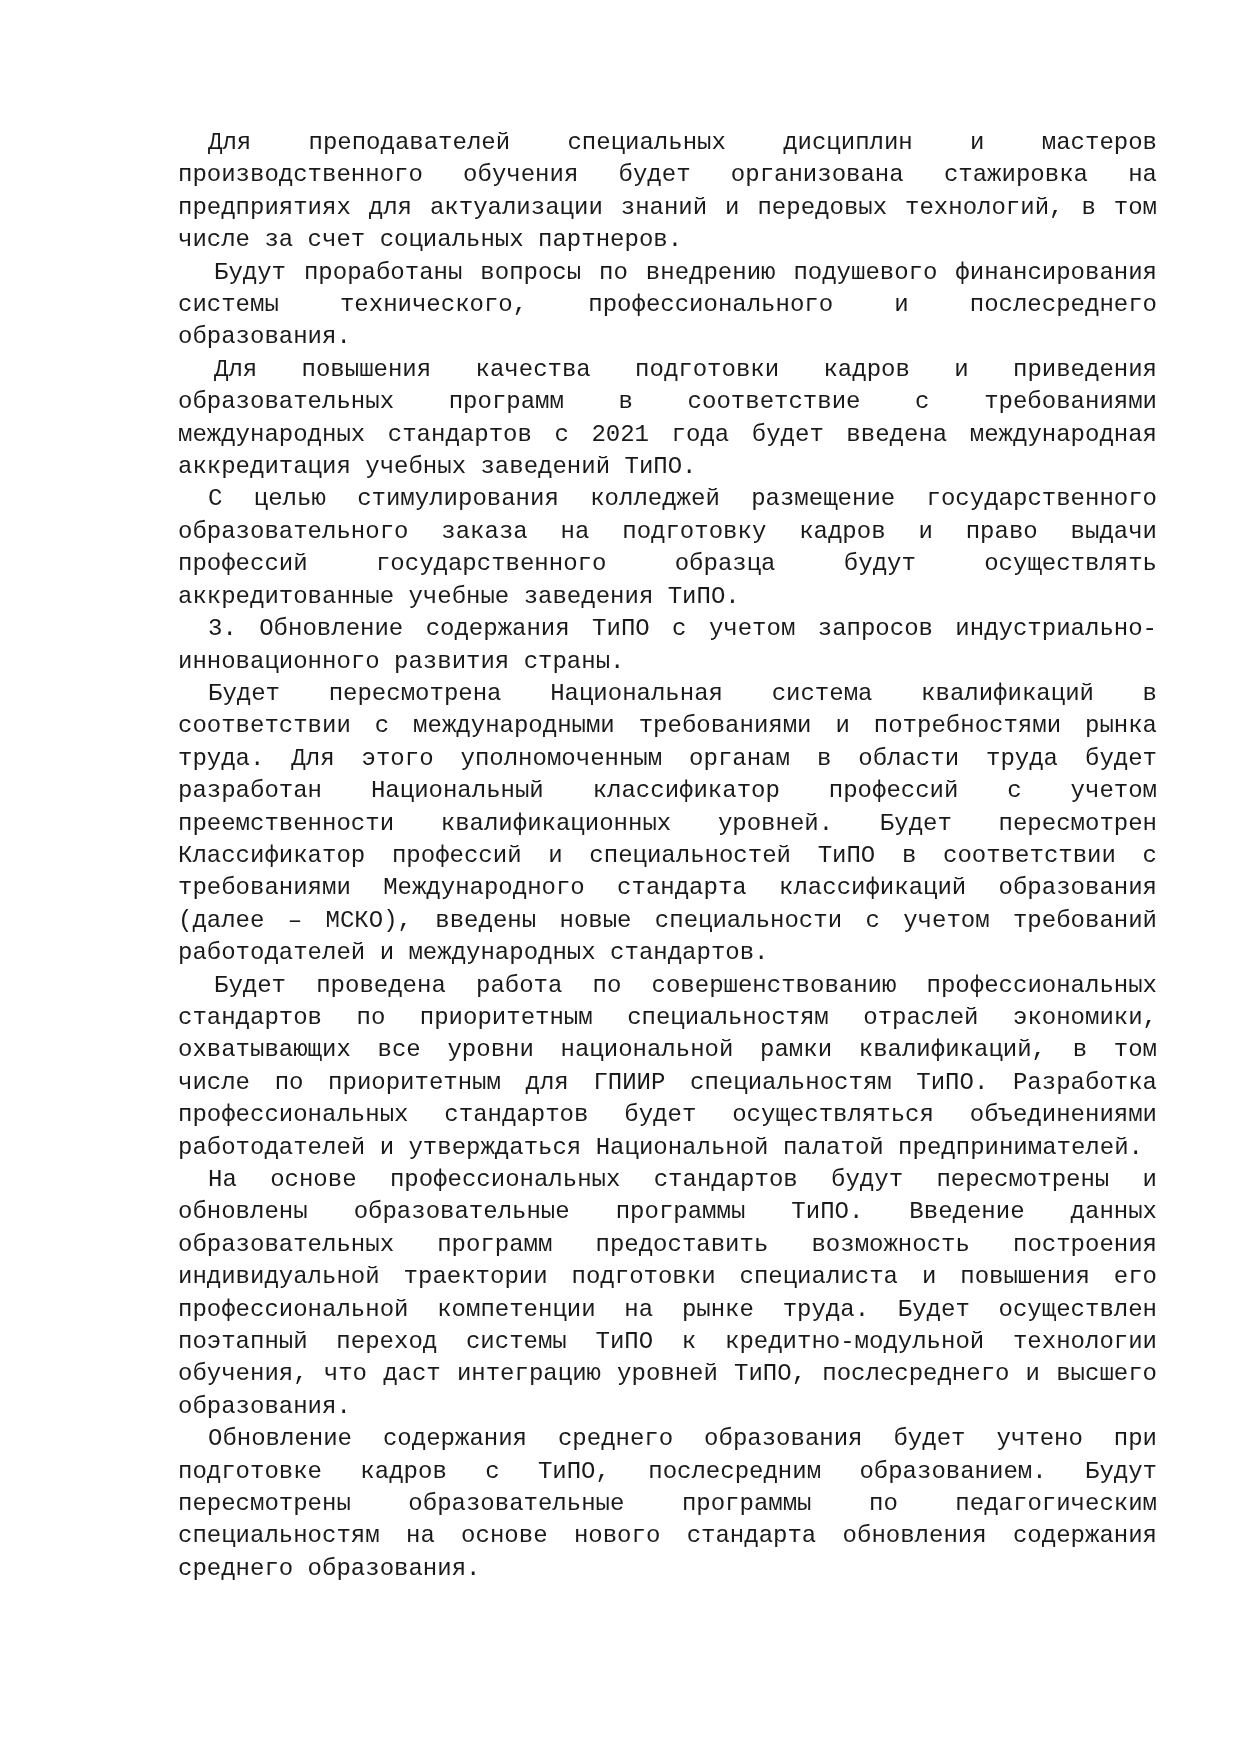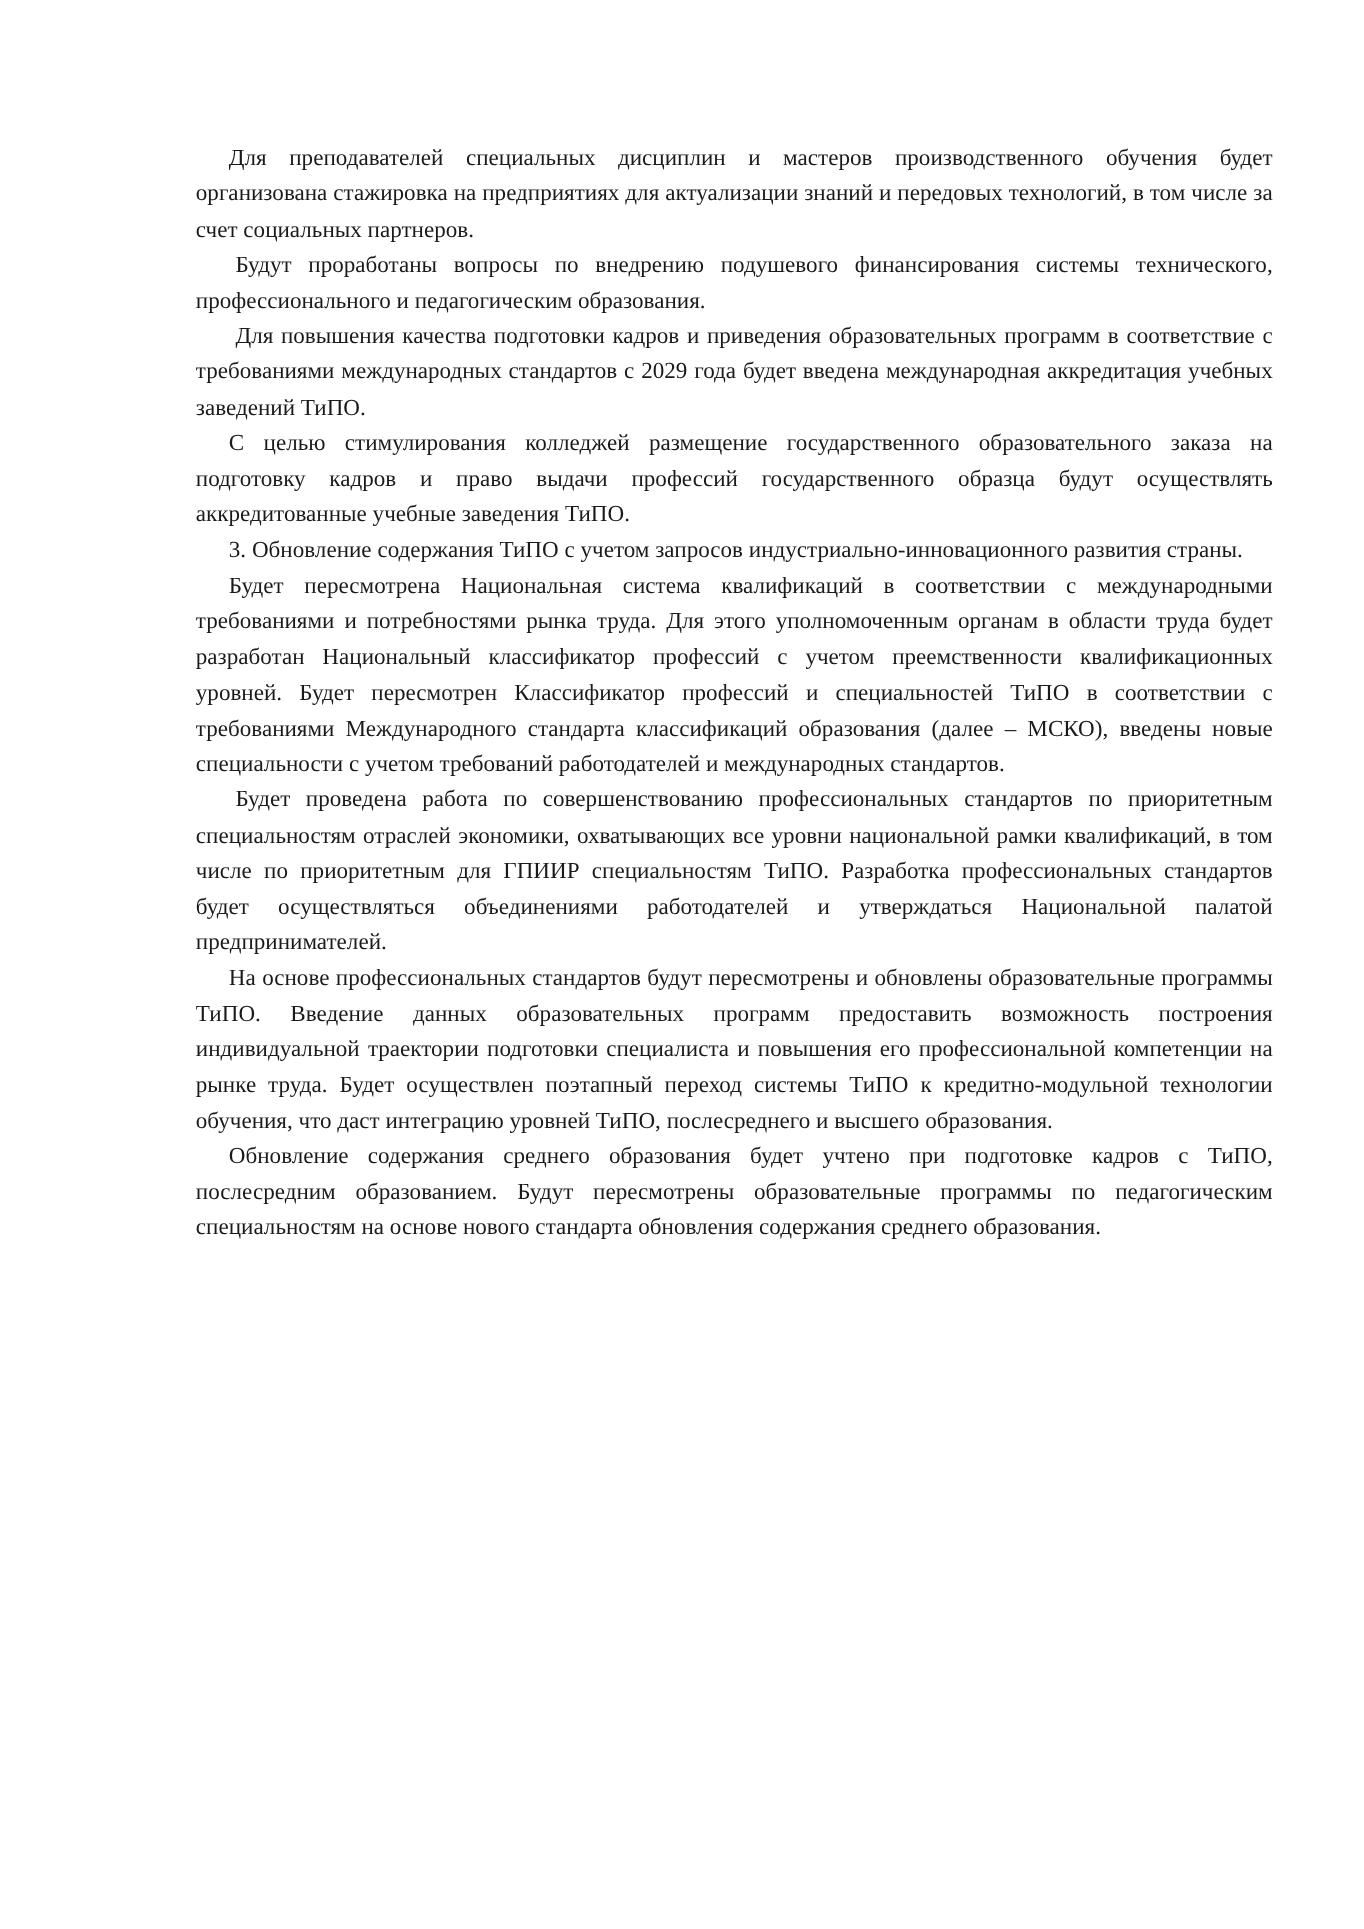--- a/index.html
+++ b/index.html
@@ -11,41 +11,41 @@
       width: 1240px;
       height: 1754px;
       position: relative;
       overflow: hidden;
     }
     .page {
       position: absolute;
       left: 178px;
       top: 127px;
       width: 979px;
-      font-family: Liberation Serif, serif;
-      font-size: 21px;
+      font-family: Liberation Mono, monospace;
+      font-size: 24px;
       line-height: 32.4px;
       color: #1a1a1a;
     }
     .para {
       margin: 0;
       text-align: justify;
       text-indent: 30px;
       hyphens: none;
     }
     .para.extra-indent {
       text-indent: 36px;
     }
   </style>
 </head>
 <body>
 
 <div class="page">
   <p class="para">Для преподавателей специальных дисциплин и мастеров производственного обучения будет организована стажировка на предприятиях для актуализации знаний и передовых технологий, в том числе за счет социальных партнеров.</p>
-  <p class="para extra-indent">Будут проработаны вопросы по внедрению подушевого финансирования системы технического, профессионального и педагогическим образования.</p>
-  <p class="para extra-indent">Для повышения качества подготовки кадров и приведения образовательных программ в соответствие с требованиями международных стандартов с 2029 года будет введена международная аккредитация учебных заведений ТиПО.</p>
+  <p class="para extra-indent">Будут проработаны вопросы по внедрению подушевого финансирования системы технического, профессионального и послесреднего образования.</p>
+  <p class="para extra-indent">Для повышения качества подготовки кадров и приведения образовательных программ в соответствие с требованиями международных стандартов с 2021 года будет введена международная аккредитация учебных заведений ТиПО.</p>
   <p class="para">С целью стимулирования колледжей размещение государственного образовательного заказа на подготовку кадров и право выдачи профессий государственного образца будут осуществлять аккредитованные учебные заведения ТиПО.</p>
   <p class="para">3. Обновление содержания ТиПО с учетом запросов индустриально-инновационного развития страны.</p>
   <p class="para">Будет пересмотрена Национальная система квалификаций в соответствии с международными требованиями и потребностями рынка труда. Для этого уполномоченным органам в области труда будет разработан Национальный классификатор профессий с учетом преемственности квалификационных уровней. Будет пересмотрен Классификатор профессий и специальностей ТиПО в соответствии с требованиями Международного стандарта классификаций образования (далее – МСКО), введены новые специальности с учетом требований работодателей и международных стандартов.</p>
   <p class="para extra-indent">Будет проведена работа по совершенствованию профессиональных стандартов по приоритетным специальностям отраслей экономики, охватывающих все уровни национальной рамки квалификаций, в том числе по приоритетным для ГПИИР специальностям ТиПО. Разработка профессиональных стандартов будет осуществляться объединениями работодателей и утверждаться Национальной палатой предпринимателей.</p>
   <p class="para">На основе профессиональных стандартов будут пересмотрены и обновлены образовательные программы ТиПО. Введение данных образовательных программ предоставить возможность построения индивидуальной траектории подготовки специалиста и повышения его профессиональной компетенции на рынке труда. Будет осуществлен поэтапный переход системы ТиПО к кредитно-модульной технологии обучения, что даст интеграцию уровней ТиПО, послесреднего и высшего образования.</p>
   <p class="para">Обновление содержания среднего образования будет учтено при подготовке кадров с ТиПО, послесредним образованием. Будут пересмотрены образовательные программы по педагогическим специальностям на основе нового стандарта обновления содержания среднего образования.</p>
 </div>
 
 </body></html>

